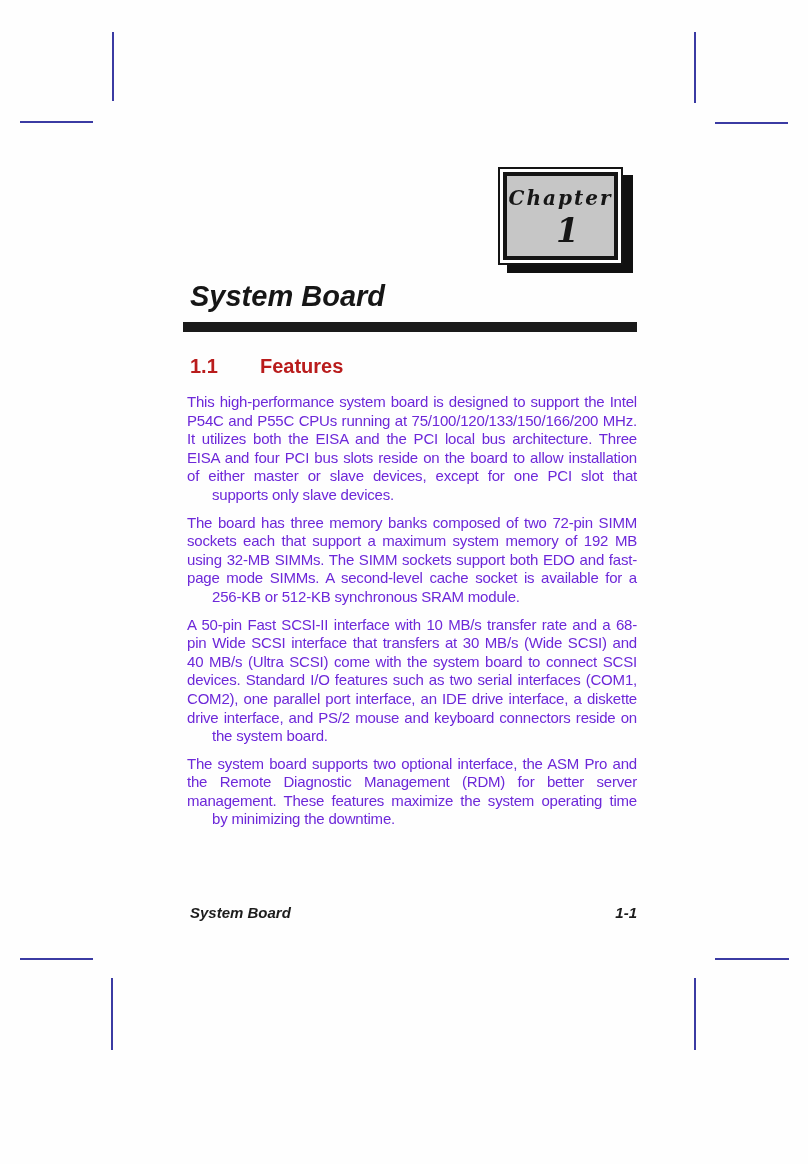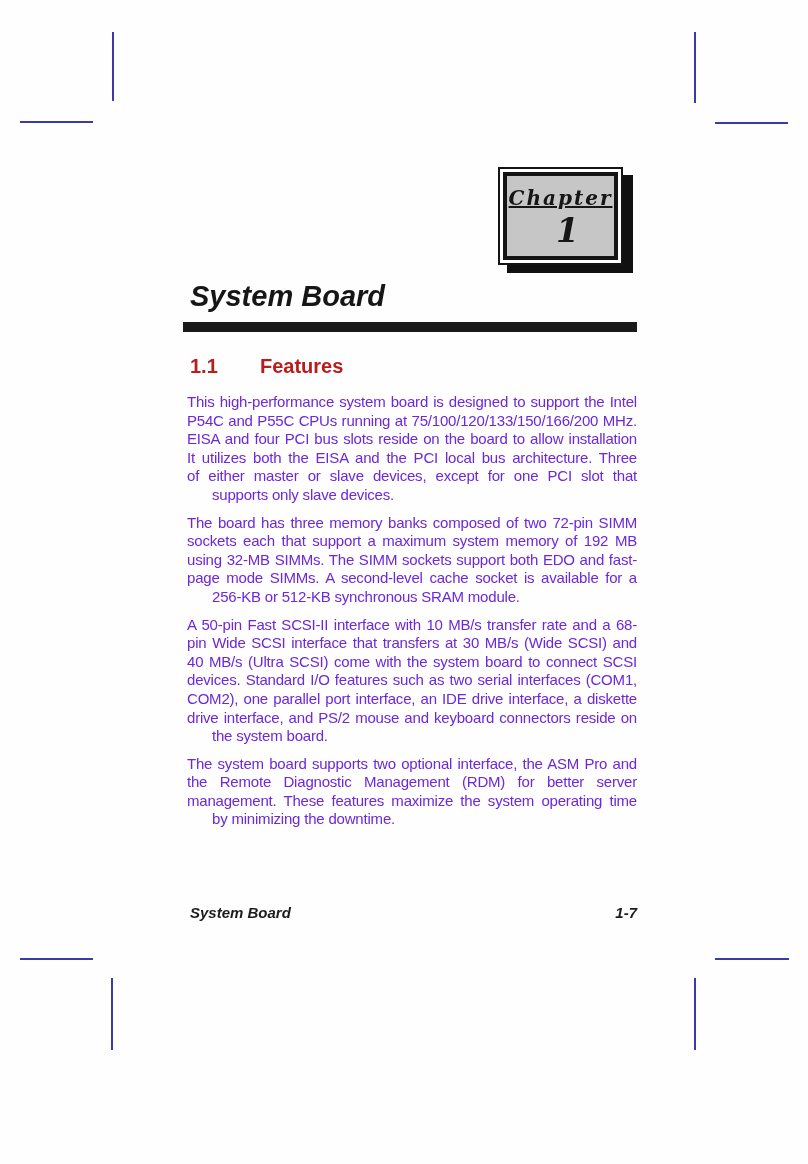--- a/index.html
+++ b/index.html
@@ -57,21 +57,20 @@
   }
   .chapter-word {
     font-family: "DejaVu Serif", serif;
     font-style: italic;
     font-weight: bold;
     font-size: 20px;
     letter-spacing: 2px;
     color: #161616;
     line-height: 1;
     margin-top: 2px;
-    text-decoration: underline;
   }
   .chapter-num {
     font-family: "DejaVu Serif", serif;
     font-style: italic;
     font-weight: bold;
     font-size: 33px;
     color: #161616;
     line-height: 1;
     margin-top: 6px;
     margin-left: 14px;
@@ -164,22 +163,22 @@
   <div class="rule"></div>
 
   <div class="section-heading">
     <span class="sec-num">1.1</span><span>Features</span>
   </div>
 
   <div class="body-text">
       <div class="para">
         <div class="line">This high-performance system board is designed to support the Intel</div>
         <div class="line">P54C and P55C CPUs running at 75/100/120/133/150/166/200 MHz.</div>
+        <div class="line">It utilizes both the EISA and the PCI local bus architecture.  Three</div>
         <div class="line">EISA and four PCI bus slots reside on the board to allow installation</div>
-        <div class="line">It utilizes both the EISA and the PCI local bus architecture.  Three</div>
         <div class="line">of either master or slave devices, except for one PCI slot that</div>
         <div class="line last">supports only slave devices.</div>
       </div>
       <div class="para">
         <div class="line">The board has three memory banks composed of two 72-pin SIMM</div>
         <div class="line">sockets each that support a maximum system memory of 192 MB</div>
         <div class="line">using 32-MB SIMMs.  The SIMM sockets support both EDO and fast-</div>
         <div class="line">page mode SIMMs.  A second-level cache socket is available for a</div>
         <div class="line last">256-KB or 512-KB synchronous SRAM module.</div>
       </div>
@@ -195,16 +194,16 @@
       <div class="para">
         <div class="line">The system board supports two optional interface, the ASM Pro and</div>
         <div class="line">the Remote Diagnostic Management (RDM) for better server</div>
         <div class="line">management.  These features maximize the system operating time</div>
         <div class="line last">by minimizing the downtime.</div>
       </div>
     </div>
 
   <div class="footer">
     <span>System Board</span>
-    <span>1-7</span>
+    <span>1-1</span>
   </div>
 
 </div>
 
 </body></html>

